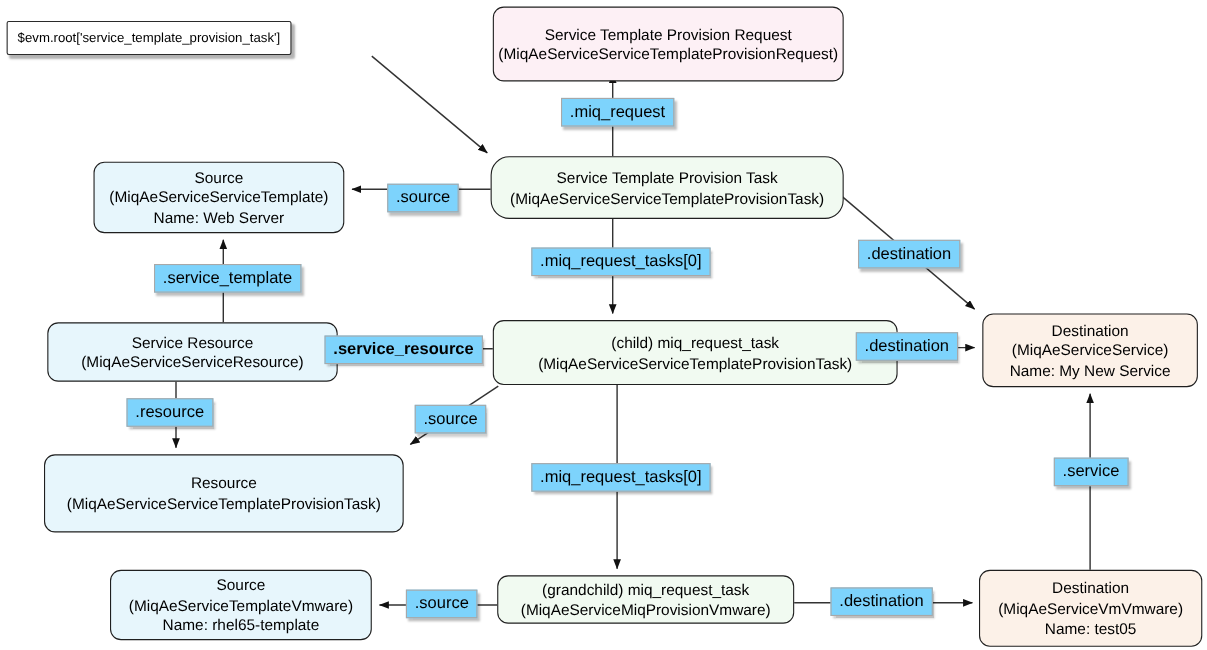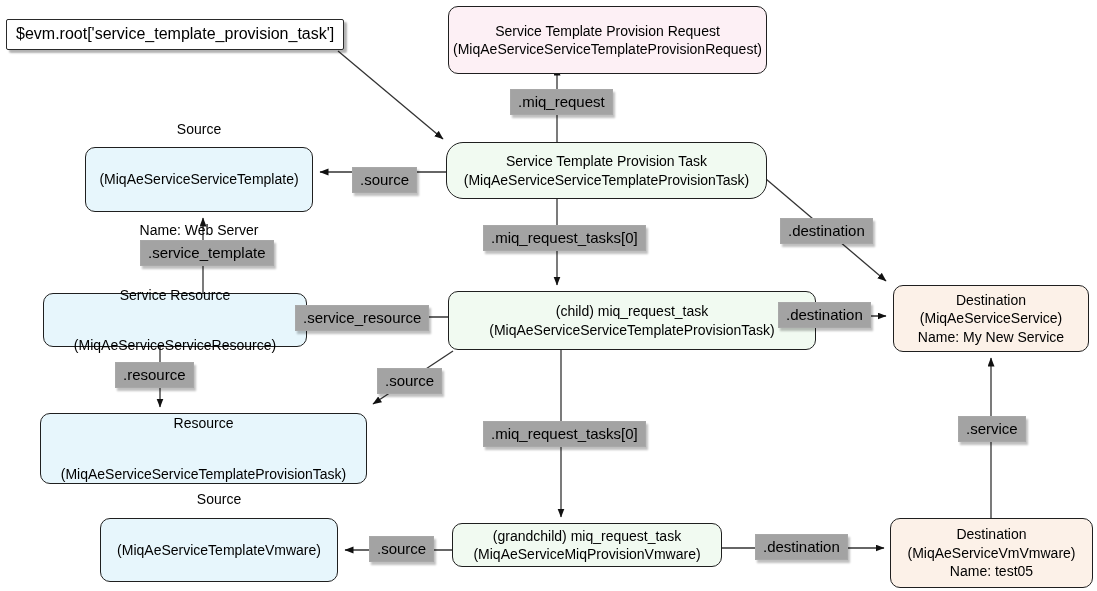--- a/index.html
+++ b/index.html
@@ -8,30 +8,30 @@
   svg.edges{position:absolute;left:0;top:0;width:1097px;height:591px;z-index:1;}
   .node{
     position:absolute;z-index:2;box-sizing:border-box;
     border:1.5px solid #1f1f1f;border-radius:10px;
     display:flex;flex-direction:column;align-items:center;justify-content:center;
     text-align:center;font-size:14px;line-height:18.5px;padding:2px 6px;
   }
   .node span:empty{display:none;}
   .fill-request{background:var(--request-fill,#fdf0f5);}
   .fill-task{background:var(--task-fill,#f1faf1);}
-  .fill-source{background:var(--source-fill,#e7f6fc);gap:32px;}
+  .fill-source{background:var(--source-fill,#e7f6fc);}
   .fill-destination{background:var(--destination-fill,#fcf1e8);}
   .rootvar{
     position:absolute;z-index:2;box-sizing:border-box;background:#fff;
     border:1.4px solid #2a2a2a;border-radius:2px;
-    font-size:16px;line-height:28px;padding:0 9px;white-space:nowrap;
+    font-size:12px;line-height:28px;padding:0 9px;white-space:nowrap;
     box-shadow:3px 3px 2px rgba(0,0,0,0.30);
   }
   .edge-label{
-    position:absolute;z-index:3;box-sizing:border-box;background:#a3a3a3;
+    position:absolute;z-index:3;box-sizing:border-box;background:#7dd3fc;
     border:1px solid #a8a8a8;font-size:15px;line-height:24px;padding:0 7px;
     white-space:nowrap;box-shadow:2px 3px 2px rgba(0,0,0,0.25);
   }
 </style>
 </head>
 <body>
 
 <div class="canvas">
 
   <svg class="edges" viewBox="0 0 1097 591" xmlns="http://www.w3.org/2000/svg">
@@ -112,21 +112,21 @@
     <span>Destination</span>
     <span>(MiqAeServiceVmVmware)</span>
     <span>Name: test05</span>
   </div>
 
   <div class="edge-label" style="left:510px;top:89px;">.miq_request</div>
   <div class="edge-label" style="left:352px;top:167px;">.source</div>
   <div class="edge-label" style="left:483px;top:225px;">.miq_request_tasks[0]</div>
   <div class="edge-label" style="left:780px;top:218px;">.destination</div>
   <div class="edge-label" style="left:140px;top:240px;">.service_template</div>
-  <div class="edge-label" style="left:295px;top:305px;">.service_resource</div>
+  <div class="edge-label" style="left:295px;top:305px;font-weight:bold;">.service_resource</div>
   <div class="edge-label" style="left:778px;top:302px;">.destination</div>
   <div class="edge-label" style="left:115px;top:362px;">.resource</div>
   <div class="edge-label" style="left:377px;top:368px;">.source</div>
   <div class="edge-label" style="left:483px;top:421px;">.miq_request_tasks[0]</div>
   <div class="edge-label" style="left:369px;top:536px;">.source</div>
   <div class="edge-label" style="left:755px;top:534px;">.destination</div>
   <div class="edge-label" style="left:958px;top:416px;">.service</div>
 
 </div>
 

